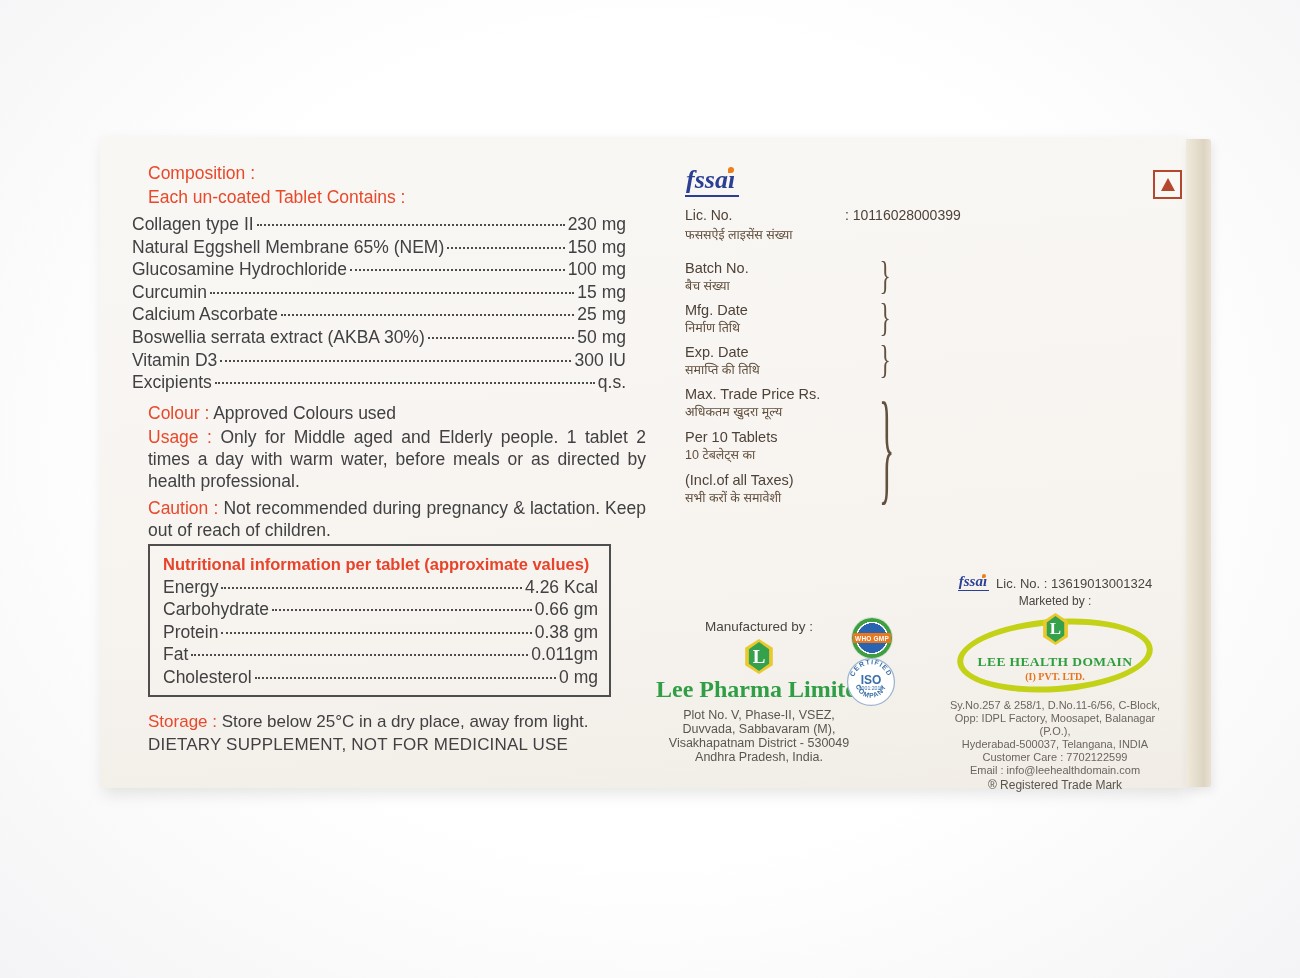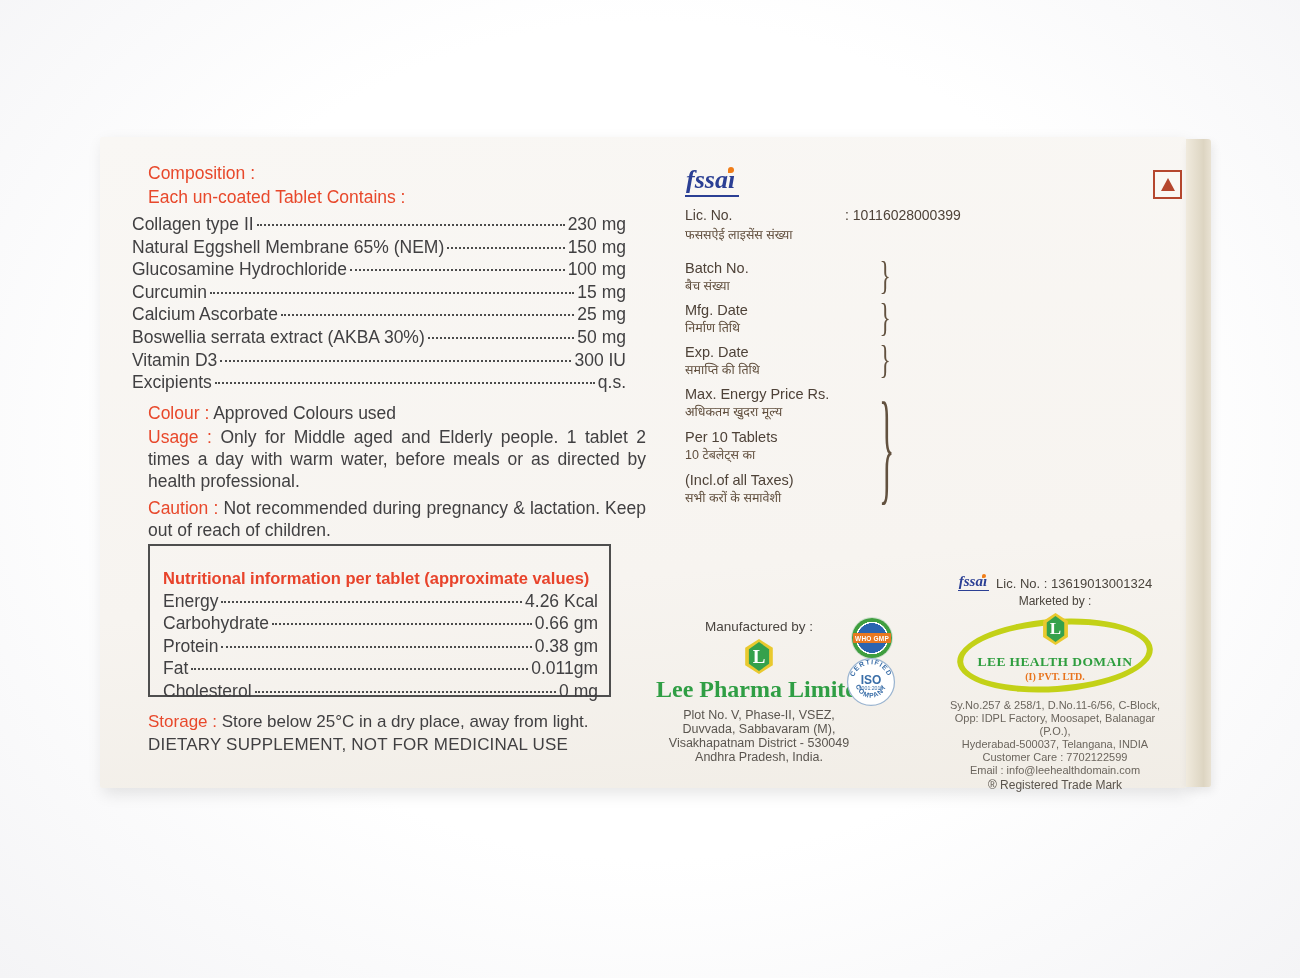--- a/index.html
+++ b/index.html
@@ -17,21 +17,21 @@
   .comp-heading{position:absolute;left:48px;top:26px;font-size:17.5px;}
   .comp-sub{position:absolute;left:48px;top:50px;font-size:17.5px;}
   .ingredients{position:absolute;left:32px;top:77px;width:494px;font-size:17.5px;color:#414042;}
   .dotrow{display:flex;align-items:baseline;height:22.6px;}
   .dotrow .nm,.dotrow .val{white-space:nowrap;}
   .dots{flex:1;border-bottom:2px dotted #4b4b4b;margin:0 3px;transform:translateY(-4px);}
   .colour-line{position:absolute;left:48px;top:266px;font-size:17.5px;color:#414042;}
   .usage-para{position:absolute;left:48px;top:289px;width:498px;font-size:17.5px;line-height:22px;color:#414042;text-align:justify;}
   .caution-para{position:absolute;left:48px;top:360px;width:498px;font-size:17.5px;line-height:22px;color:#414042;text-align:justify;}
   .nutri{position:absolute;left:48px;top:407px;width:463px;height:153px;border:2px solid #4e4e4e;
-         padding:23px 11px 0 13px;box-sizing:border-box;}
+         padding:9px 11px 0 13px;box-sizing:border-box;}
   .nutri-title{font-size:16.5px;font-weight:bold;color:#e8432b;}
   .nutri-rows{margin-top:3px;font-size:17.5px;color:#414042;}
   .nutri-rows .dotrow{height:22.4px;}
   .storage-line{position:absolute;left:48px;top:575px;font-size:17px;color:#414042;}
   .dietary-line{position:absolute;left:48px;top:598px;font-size:17px;color:#414042;letter-spacing:0.2px;}
   
   .fssai{font-family:"Liberation Serif",serif;font-style:italic;font-weight:bold;color:#2b3f94;
          position:relative;display:inline-block;line-height:1;}
   .fssai.big{font-size:26px;border-bottom:2.5px solid #2b3f94;padding:0 4px 2px 1px;}
   .fssai.small{font-size:15px;border-bottom:1.5px solid #2b3f94;padding:0 2px 1px 1px;}
@@ -207,21 +207,21 @@
           <span class="brace sm">}</span>
         </div>
         <div class="reg-group">
           <div class="reg-en">Exp. Date</div>
           <div class="reg-hi hindi">समाप्ति की तिथि</div>
           <span class="brace sm">}</span>
         </div>
       </div>
     <div class="pricewrap">
         <div class="reg-group">
-          <div class="reg-en">Max. Energy Price Rs.</div>
+          <div class="reg-en">Max. Trade Price Rs.</div>
           <div class="reg-hi hindi">अधिकतम खुदरा मूल्य</div>
         </div>
         <div class="reg-group">
           <div class="reg-en">Per 10 Tablets</div>
           <div class="reg-hi hindi">10 टेबलेट्स का</div>
         </div>
         <div class="reg-group">
           <div class="reg-en">(Incl.of all Taxes)</div>
           <div class="reg-hi hindi">सभी करों के समावेशी</div>
         </div>

